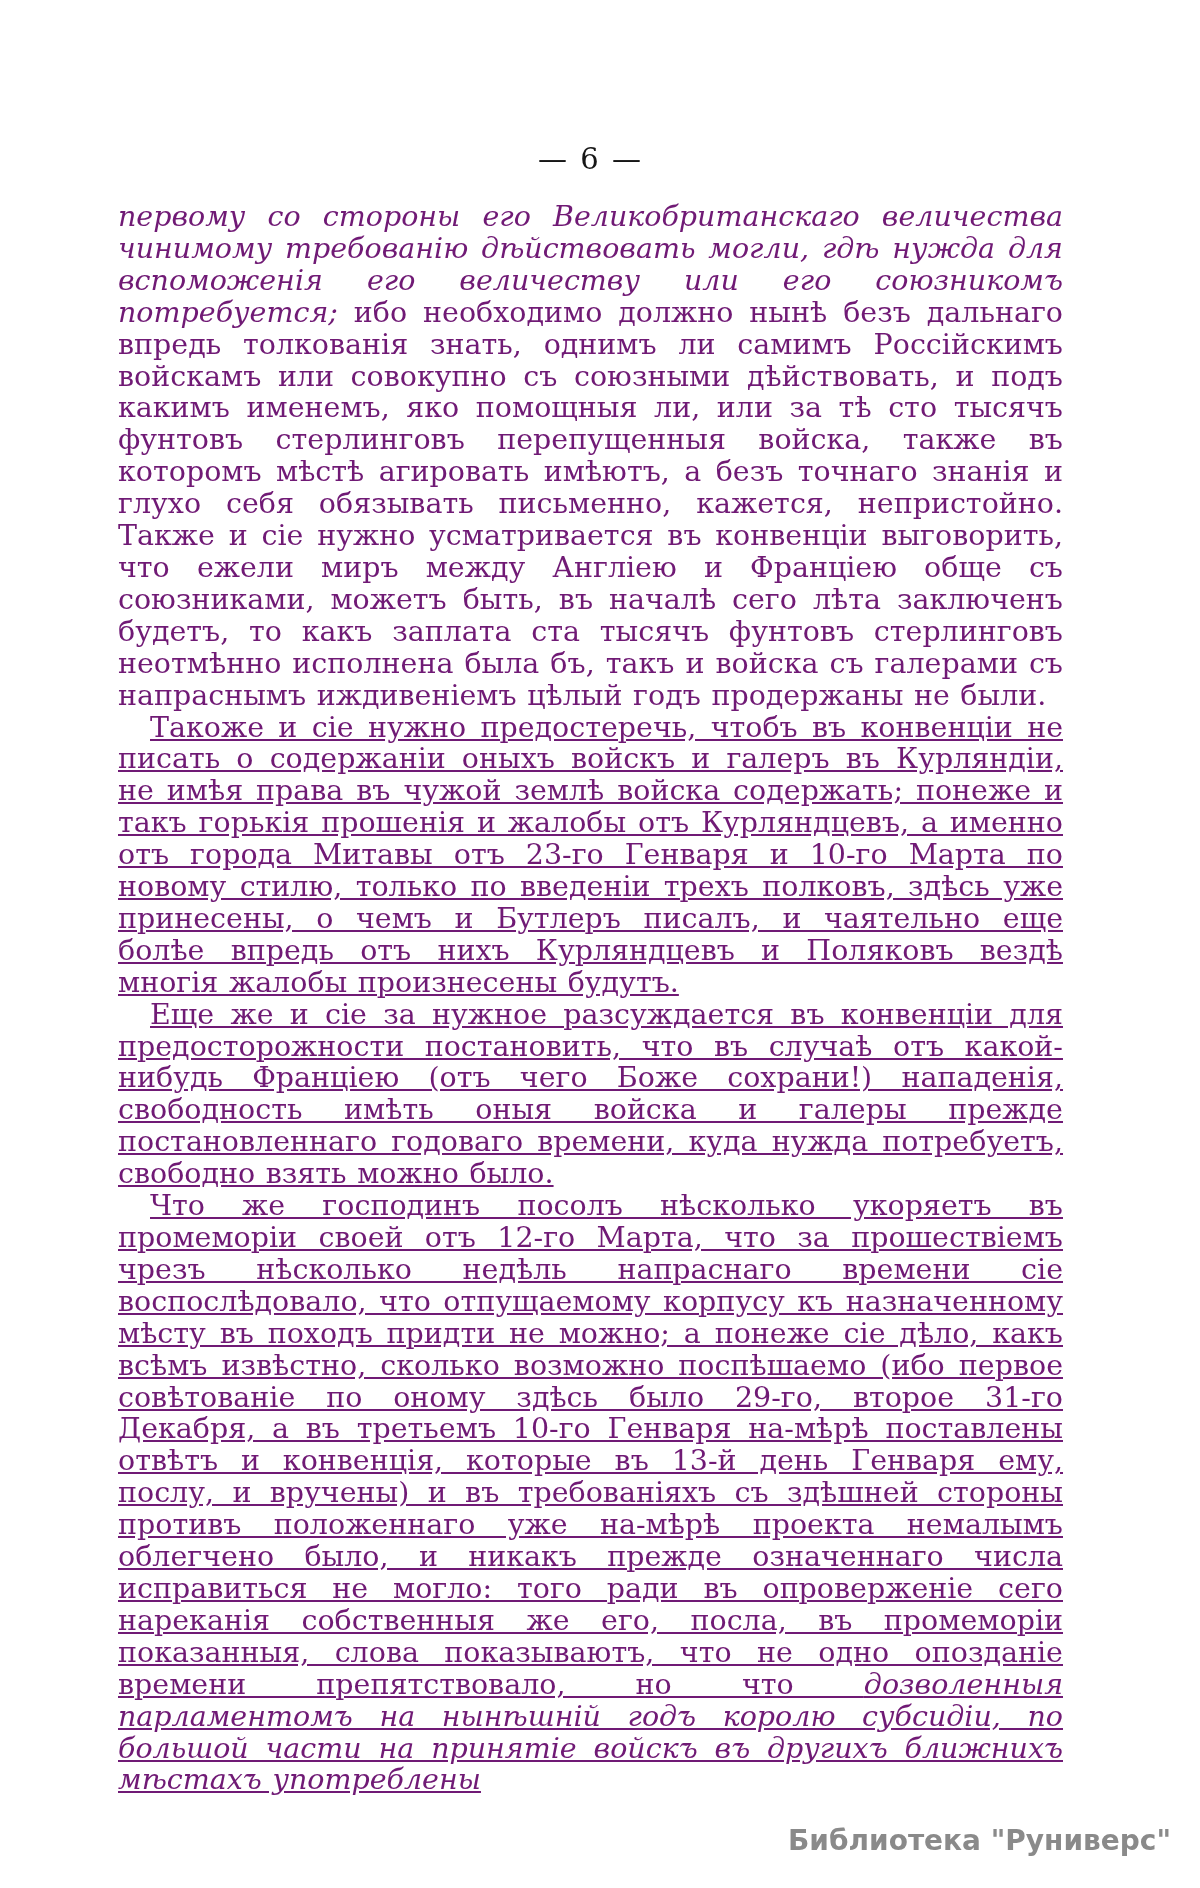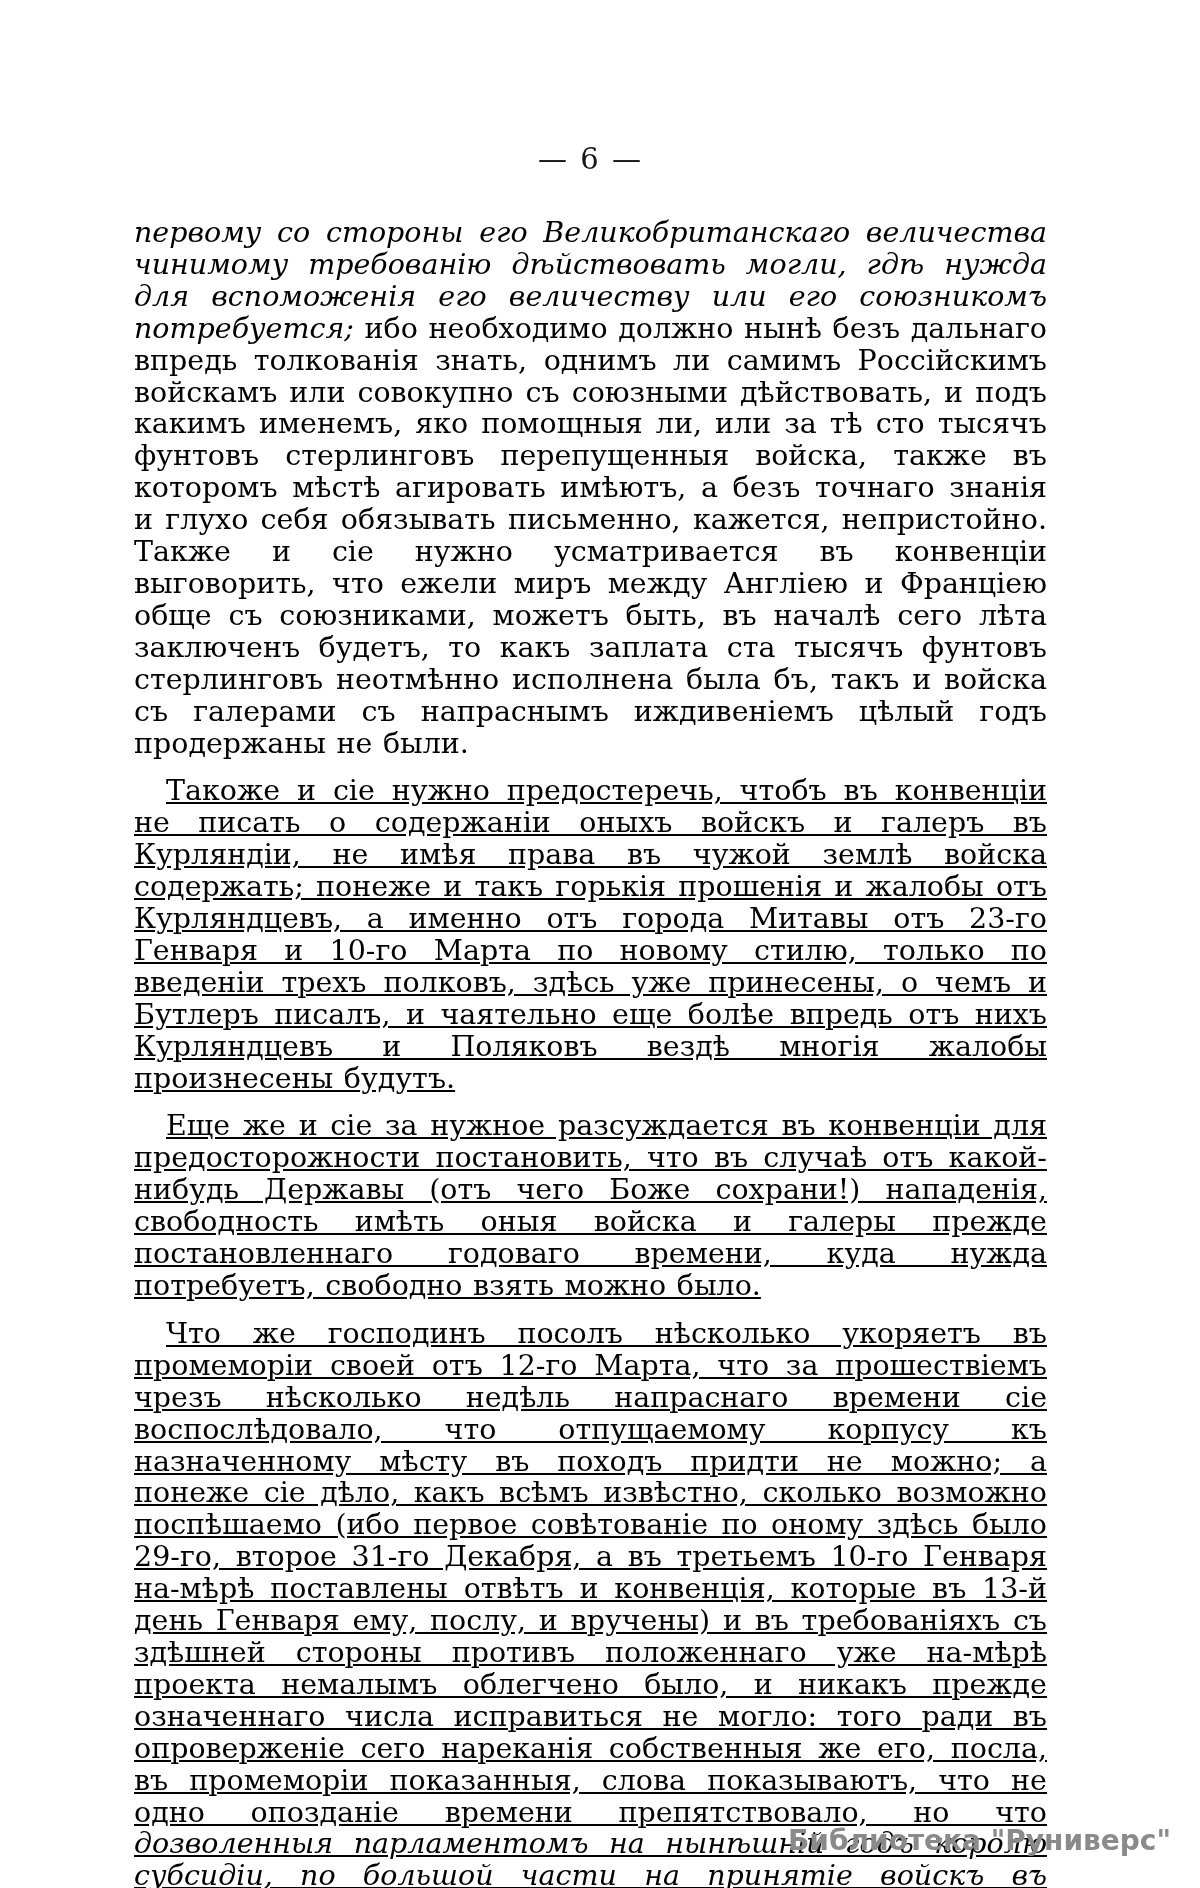--- a/index.html
+++ b/index.html
@@ -25,26 +25,26 @@
     letter-spacing: 2px;
     color: #161616;
   }
   .text-block {
     position: absolute;
     top: 201px;
     left: 118px;
     width: 945px;
   }
   .text-block p {
-    margin: 16px;
+    margin: 0;
     padding: 0;
     text-align: justify;
     font-size: 28.5px;
     line-height: 31.9px;
-    color: #000000;
+    color: #701a75;
     word-spacing: 1.5px;
   }
   .text-block p.indent {
     text-indent: 32px;
     text-decoration: underline;
   }
   .italic {
     font-style: italic;
   }
   .watermark {
@@ -59,17 +59,17 @@
   }
 </style>
 </head>
 <body>
 
 <div class="page-number">— 6 —</div>
 
 <div class="text-block">
     <p><span class="italic">первому со стороны его Великобританскаго величества чинимому требованію дѣйствовать могли, гдѣ нужда для вспоможенія его величеству или его союзникомъ потребуется;</span><span> ибо необходимо должно нынѣ безъ дальнаго впредь толкованія знать, однимъ ли самимъ Россійскимъ войскамъ или совокупно съ союзными дѣйствовать, и подъ какимъ именемъ, яко помощныя ли, или за тѣ сто тысячъ фунтовъ стерлинговъ перепущенныя войска, также въ которомъ мѣстѣ агировать имѣютъ, а безъ точнаго знанія и глухо себя обязывать письменно, кажется, непристойно. Также и сіе нужно усматривается въ конвенціи выговорить, что ежели миръ между Англіею и Франціею обще съ союзниками, можетъ быть, въ началѣ сего лѣта заключенъ будетъ, то какъ заплата ста тысячъ фунтовъ стерлинговъ неотмѣнно исполнена была бъ, такъ и войска съ галерами съ напраснымъ иждивеніемъ цѣлый годъ продержаны не были.</span></p>
     <p class="indent"><span>Такоже и сіе нужно предостеречь, чтобъ въ конвенціи не писать о содержаніи оныхъ войскъ и галеръ въ Курляндіи, не имѣя права въ чужой землѣ войска содержать; понеже и такъ горькія прошенія и жалобы отъ Курляндцевъ, а именно отъ города Митавы отъ 23-го Генваря и 10-го Марта по новому стилю, только по введеніи трехъ полковъ, здѣсь уже принесены, о чемъ и Бутлеръ писалъ, и чаятельно еще болѣе впредь отъ нихъ Курляндцевъ и Поляковъ вездѣ многія жалобы произнесены будутъ.</span></p>
-    <p class="indent"><span>Еще же и сіе за нужное разсуждается въ конвенціи для предосторожности постановить, что въ случаѣ отъ какой-нибудь Державы (отъ чего Боже сохрани!) нападенія, свободность имѣть оныя войска и галеры прежде постановленнаго годоваго времени, куда нужда потребуетъ, свободно взять можно было.</span></p>
+    <p class="indent"><span>Еще же и сіе за нужное разсуждается въ конвенціи для предосторожности постановить, что въ случаѣ отъ какой-нибудь Франціею (отъ чего Боже сохрани!) нападенія, свободность имѣть оныя войска и галеры прежде постановленнаго годоваго времени, куда нужда потребуетъ, свободно взять можно было.</span></p>
     <p class="indent"><span>Что же господинъ посолъ нѣсколько укоряетъ въ промеморіи своей отъ 12-го Марта, что за прошествіемъ чрезъ нѣсколько недѣль напраснаго времени сіе воспослѣдовало, что отпущаемому корпусу къ назначенному мѣсту въ походъ придти не можно; а понеже сіе дѣло, какъ всѣмъ извѣстно, сколько возможно поспѣшаемо (ибо первое совѣтованіе по оному здѣсь было 29-го, второе 31-го Декабря, а въ третьемъ 10-го Генваря на-мѣрѣ поставлены отвѣтъ и конвенція, которые въ 13-й день Генваря ему, послу, и вручены) и въ требованіяхъ съ здѣшней стороны противъ положеннаго уже на-мѣрѣ проекта немалымъ облегчено было, и никакъ прежде означеннаго числа исправиться не могло: того ради въ опроверженіе сего нареканія собственныя же его, посла, въ промеморіи показанныя, слова показываютъ, что не одно опозданіе времени препятствовало, но что </span><span class="italic">дозволенныя парламентомъ на нынѣшній годъ королю субсидіи, по большой части на принятіе войскъ въ другихъ ближнихъ мѣстахъ употреблены</span></p>
   </div>
 
 <div class="watermark">Библиотека "Руниверс"</div>
 
 </body></html>

